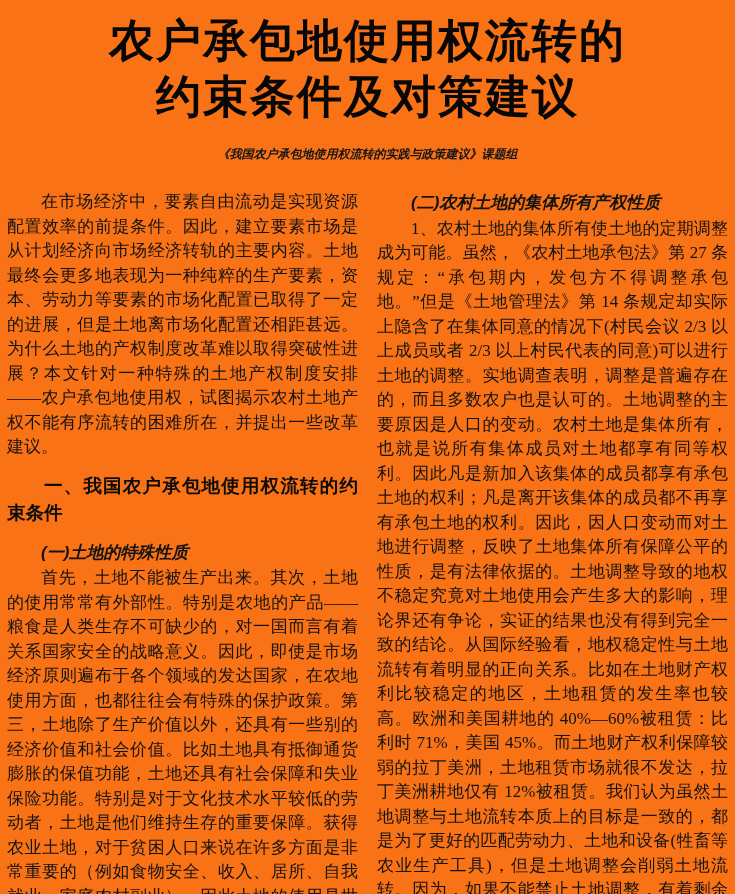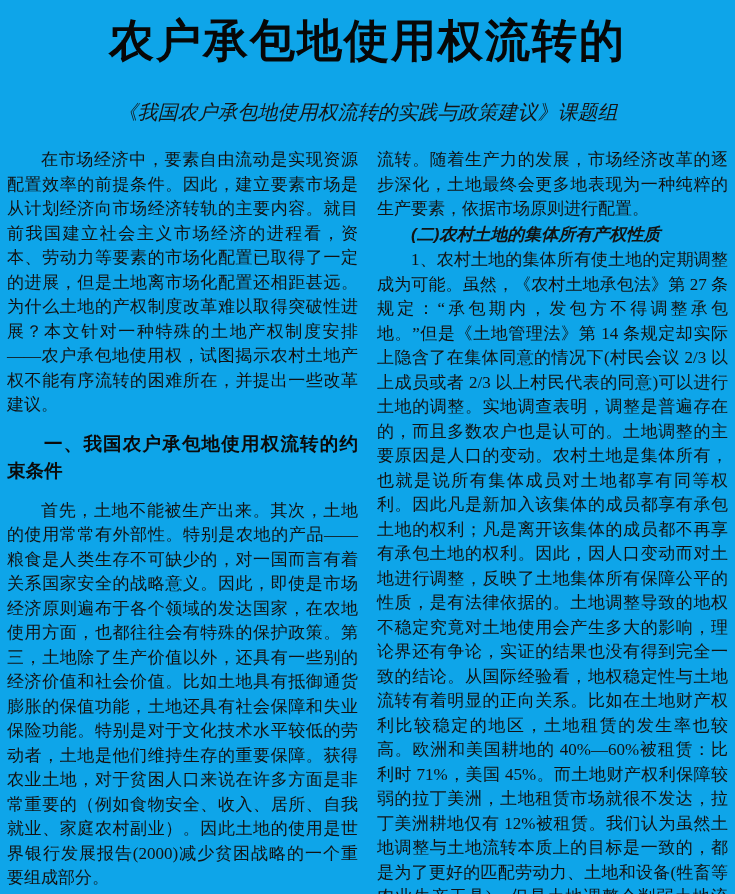--- a/index.html
+++ b/index.html
@@ -4,42 +4,42 @@
 <style>
   html, body {
     margin: 0;
     padding: 0;
     background: #ffffff;
   }
   .page {
     position: relative;
     width: 735px;
     height: 894px;
-    background: #0ea5e9;
+    background: #f97316;
     color: #101010;
     overflow: hidden;
     box-sizing: border-box;
   }
   .title-block {
     margin-top: 13px;
     text-align: center;
     font-family: "DejaVu Sans", sans-serif;
     font-weight: 900;
     font-size: 45px;
     line-height: 56px;
     letter-spacing: 2px;
     color: #070707;
   }
   .byline {
-    margin-top: 30px;
+    margin-top: 16px;
     text-align: center;
     font-family: "DejaVu Serif", serif;
     font-style: italic;
-    font-weight: normal;
-    font-size: 20px;
+    font-weight: bold;
+    font-size: 12px;
     line-height: 26px;
     color: #151515;
   }
   .columns {
     display: flex;
     gap: 19px;
     padding: 0 7px;
     margin-top: 23px;
   }
   .col {
@@ -79,34 +79,35 @@
     word-break: break-all;
   }
 </style>
 </head>
 <body>
 
 <div class="page">
 
   <div class="title-block">
     <div>农户承包地使用权流转的</div>
+    <div>约束条件及对策建议</div>
   </div>
 
   <div class="byline">《我国农户承包地使用权流转的实践与政策建议》课题组</div>
 
   <div class="columns">
 
     <div class="col">
-      <p>在市场经济中，要素自由流动是实现资源配置效率的前提条件。因此，建立要素市场是从计划经济向市场经济转轨的主要内容。就目前我国建立社会主义市场经济的进程看，资本、劳动力等要素的市场化配置已取得了一定的进展，但是土地离市场化配置还相距甚远。为什么土地的产权制度改革难以取得突破性进展？本文针对一种特殊的土地产权制度安排——农户承包地使用权，试图揭示农村土地产权不能有序流转的困难所在，并提出一些改革建议。</p>
+      <p>在市场经济中，要素自由流动是实现资源配置效率的前提条件。因此，建立要素市场是从计划经济向市场经济转轨的主要内容。土地最终会更多地表现为一种纯粹的生产要素，资本、劳动力等要素的市场化配置已取得了一定的进展，但是土地离市场化配置还相距甚远。为什么土地的产权制度改革难以取得突破性进展？本文针对一种特殊的土地产权制度安排——农户承包地使用权，试图揭示农村土地产权不能有序流转的困难所在，并提出一些改革建议。</p>
       <div class="section-heading">一、我国农户承包地使用权流转的约束条件</div>
+      <div class="sub-heading">(一)土地的特殊性质</div>
       <p>首先，土地不能被生产出来。其次，土地的使用常常有外部性。特别是农地的产品——粮食是人类生存不可缺少的，对一国而言有着关系国家安全的战略意义。因此，即使是市场经济原则遍布于各个领域的发达国家，在农地使用方面，也都往往会有特殊的保护政策。第三，土地除了生产价值以外，还具有一些别的经济价值和社会价值。比如土地具有抵御通货膨胀的保值功能，土地还具有社会保障和失业保险功能。特别是对于文化技术水平较低的劳动者，土地是他们维持生存的重要保障。获得农业土地，对于贫困人口来说在许多方面是非常重要的（例如食物安全、收入、居所、自我就业、家庭农村副业）。因此土地的使用是世界银行发展报告(2000)减少贫困战略的一个重要组成部分。</p>
 
     </div>
 
     <div class="col">
-      <p style="text-indent:0">流转。随着生产力的发展，市场经济改革的逐步深化，土地最终会更多地表现为一种纯粹的生产要素，依据市场原则进行配置。</p>
       <div class="sub-heading">(二)农村土地的集体所有产权性质</div>
       <p>1、农村土地的集体所有使土地的定期调整成为可能。虽然，《农村土地承包法》第 27 条规定：“承包期内，发包方不得调整承包地。”但是《土地管理法》第 14 条规定却实际上隐含了在集体同意的情况下(村民会议 2/3 以上成员或者 2/3 以上村民代表的同意)可以进行土地的调整。实地调查表明，调整是普遍存在的，而且多数农户也是认可的。土地调整的主要原因是人口的变动。农村土地是集体所有，也就是说所有集体成员对土地都享有同等权利。因此凡是新加入该集体的成员都享有承包土地的权利；凡是离开该集体的成员都不再享有承包土地的权利。因此，因人口变动而对土地进行调整，反映了土地集体所有保障公平的性质，是有法律依据的。土地调整导致的地权不稳定究竟对土地使用会产生多大的影响，理论界还有争论，实证的结果也没有得到完全一致的结论。从国际经验看，地权稳定性与土地流转有着明显的正向关系。比如在土地财产权利比较稳定的地区，土地租赁的发生率也较高。欧洲和美国耕地的 40%—60%被租赁：比利时 71%，美国 45%。而土地财产权利保障较弱的拉丁美洲，土地租赁市场就很不发达，拉丁美洲耕地仅有 12%被租赁。我们认为虽然土地调整与土地流转本质上的目标是一致的，都是为了更好的匹配劳动力、土地和设备(牲畜等农业生产工具)，但是土地调整会削弱土地流转。因为，如果不能禁止土地调整，有着剩余土地的农民将抑制租出土地（因为租出土地传达的信息就是这些农民的土地与劳动力、设备的匹配是有剩余的），这样，会使他们在下一次的土地调整中失去土地。因此，在</p>
     </div>
 
   </div>
 
 </div>
 
 </body></html>

